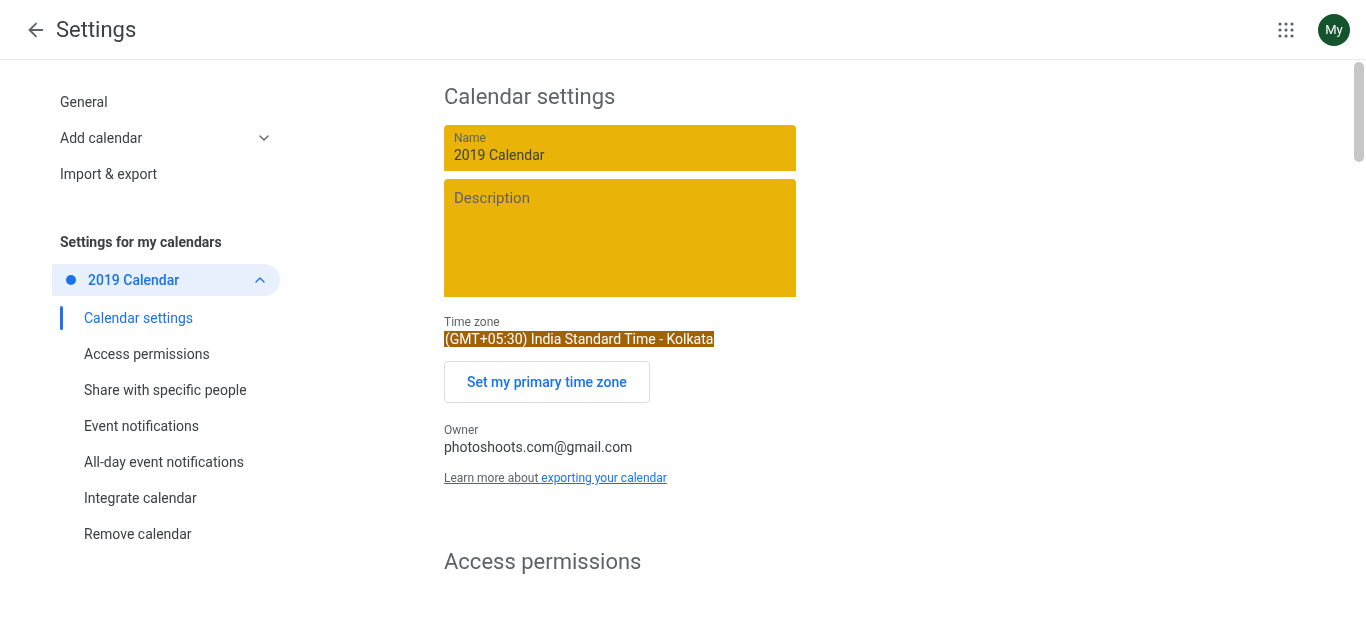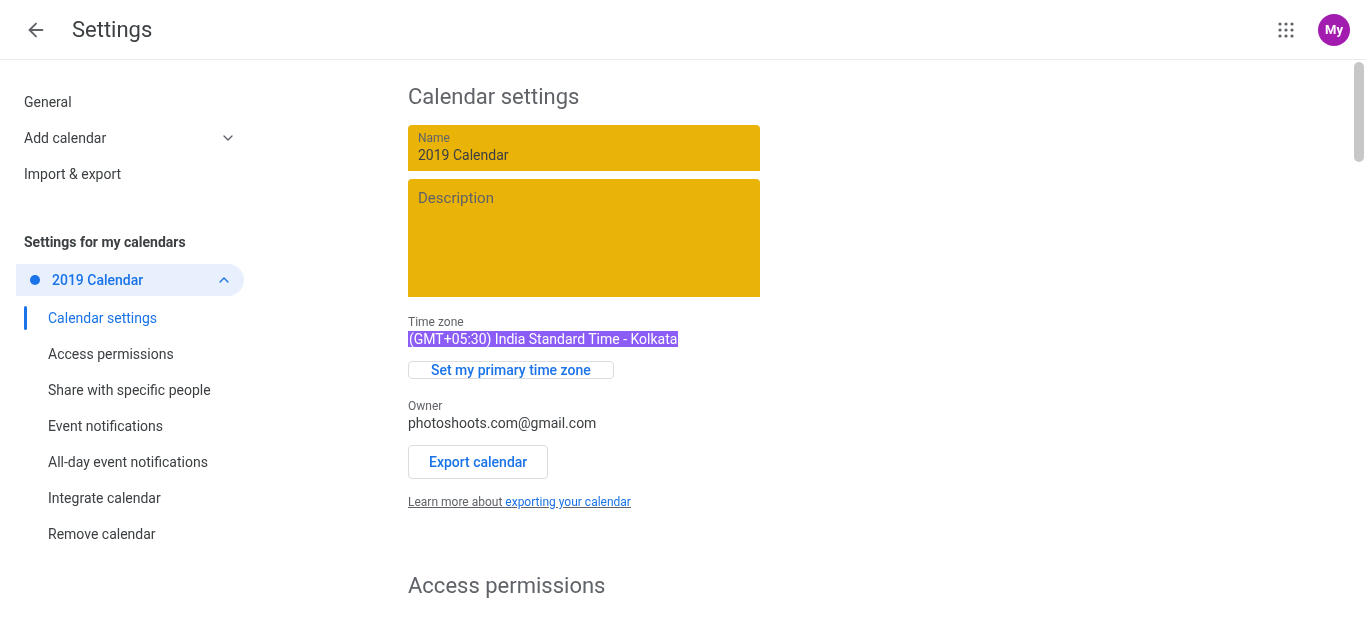--- a/index.html
+++ b/index.html
@@ -14,42 +14,42 @@
     position: relative;
   }
   .header {
     height: 60px;
     border-bottom: 1px solid #e8eaed;
     display: flex;
     align-items: center;
     padding: 0 16px;
     justify-content: space-between;
   }
-  .header-left { display: flex; align-items: center; gap: 16px; }
+  .header-left { display: flex; align-items: center; gap: 0; }
   .back-btn {
     width: 40px; height: 40px;
     display: flex; align-items: center; justify-content: center;
     border-radius: 50%;
     cursor: pointer;
     color: #5f6368;
   }
   .header-title { font-size: 22px; color: #3c4043; font-weight: 400; }
   .header-right { display: flex; align-items: center; gap: 12px; }
   .apps-btn {
     width: 40px; height: 40px;
     display: flex; align-items: center; justify-content: center;
     border-radius: 50%; cursor: pointer; color: #5f6368;
   }
   .avatar {
     width: 32px; height: 32px; border-radius: 50%;
-    background: #a21caf; color: #fff;
+    background: #14532d; color: #fff;
     display: flex; align-items: center; justify-content: center;
-    font-size: 13px; font-weight: 700; cursor: pointer;
-  }
-  .body-wrap { display: flex; height: calc(618px - 60px); }
+    font-size: 13px; font-weight: 400; cursor: pointer;
+  }
+  .body-wrap { display: flex; height: calc(618px - 60px); margin-left: 36px; }
   .sidebar {
     width: 260px;
     padding: 24px 0 0 0;
     flex-shrink: 0;
   }
   .side-item, .side-item-row {
     padding: 10px 24px;
     font-size: 14px;
     color: #3c4043;
     cursor: pointer;
@@ -93,25 +93,25 @@
   .section-h { font-size: 22px; color: #5f6368; font-weight: 400; margin-bottom: 16px; }
   .tf {
     width: 352px; background: #eab308; border-radius: 4px 4px 0 0;
     padding: 6px 10px 8px 10px; margin-bottom: 8px;
   }
   .tf-label { font-size: 12px; color: #5f6368; }
   .tf-value { font-size: 14px; color: #3c4043; margin-top: 2px; }
   .tf.desc { height: 118px; }
   .tz-block { margin-top: 18px; }
   .small-label { font-size: 12px; color: #5f6368; }
-  .tz-value { display:inline; background: #8b5cf6; color:#fff; font-size:14px; padding: 0 1px; }
+  .tz-value { display:inline; background: #a16207; color:#fff; font-size:14px; padding: 0 1px; }
   .outlined-btn {
     display:inline-flex; align-items:center; justify-content:center;
     border:1px solid #dadce0; color:#1a73e8; font-weight:500;
-    font-size:14px; border-radius:4px; padding: 0 22px; background:#fff;
+    font-size:14px; border-radius:4px; padding: 12px 22px; background:#fff;
     cursor:pointer; margin-top: 14px;
   }
   .owner-block { margin-top: 20px; }
   .owner-val { font-size:14px; color:#3c4043; margin-top:2px; }
   .learn { font-size:12px; color:#5f6368; margin-top: 16px; text-decoration: underline; }
   .learn a { color:#1a73e8; text-decoration:none; cursor:pointer; }
   .section-h.sp { margin-top: 64px; }
   
   .vscroll {
     position: absolute; right: 2px; top: 62px; width: 10px; height: 100px;
@@ -203,21 +203,20 @@
       <div class="small-label">Time zone</div>
       <div style="margin-top:2px;">
         <span class="tz-value">(GMT+05:30) India Standard Time - Kolkata</span>
       </div>
       <div class="outlined-btn">Set my primary time zone</div>
     </div>
 
     <div class="owner-block">
       <div class="small-label">Owner</div>
       <div class="owner-val">photoshoots.com@gmail.com</div>
-      <div class="outlined-btn" style="padding:8px 20px;">Export calendar</div>
       <div class="learn">
         <span>Learn more about </span><a>exporting your calendar</a>
       </div>
     </div>
 
     <div class="section-h sp">Access permissions</div>
   </div>
 </div>
 
 <div class="vscroll"></div>

